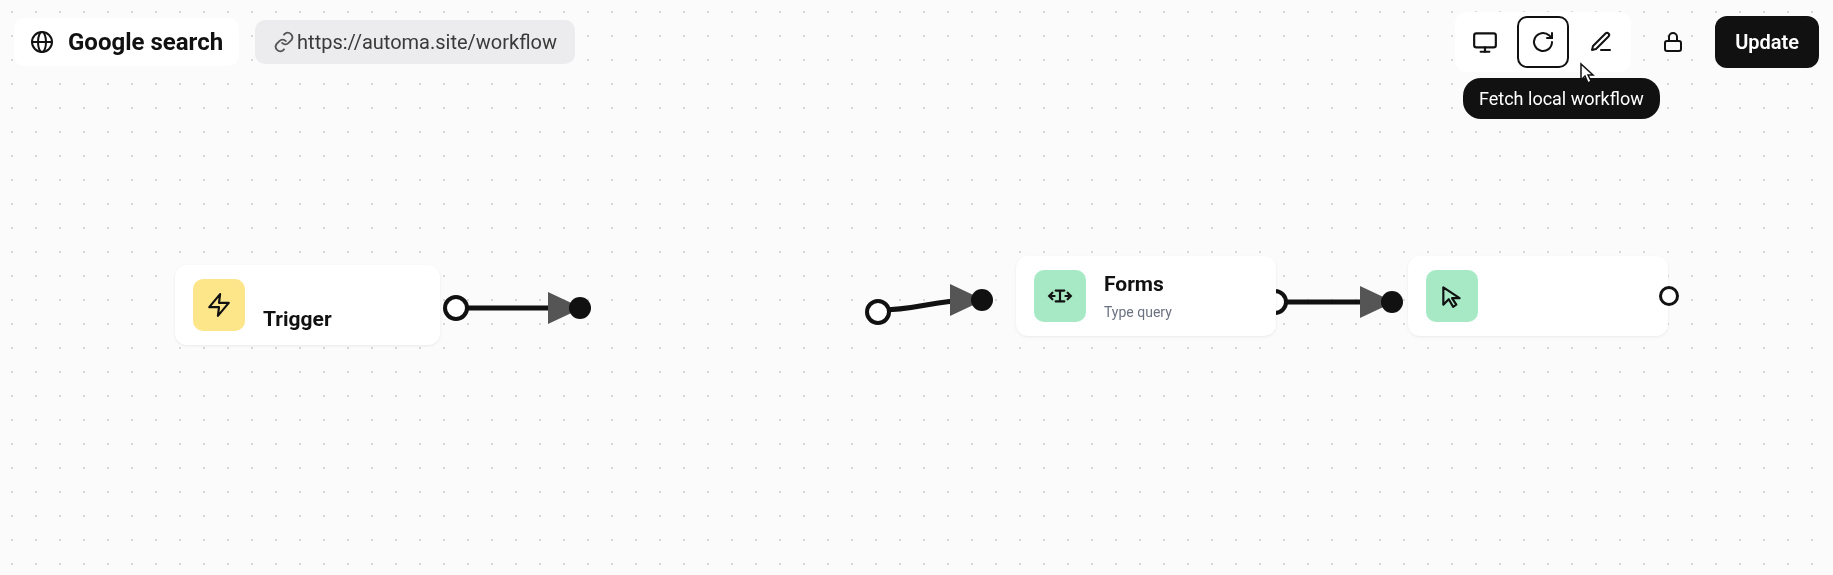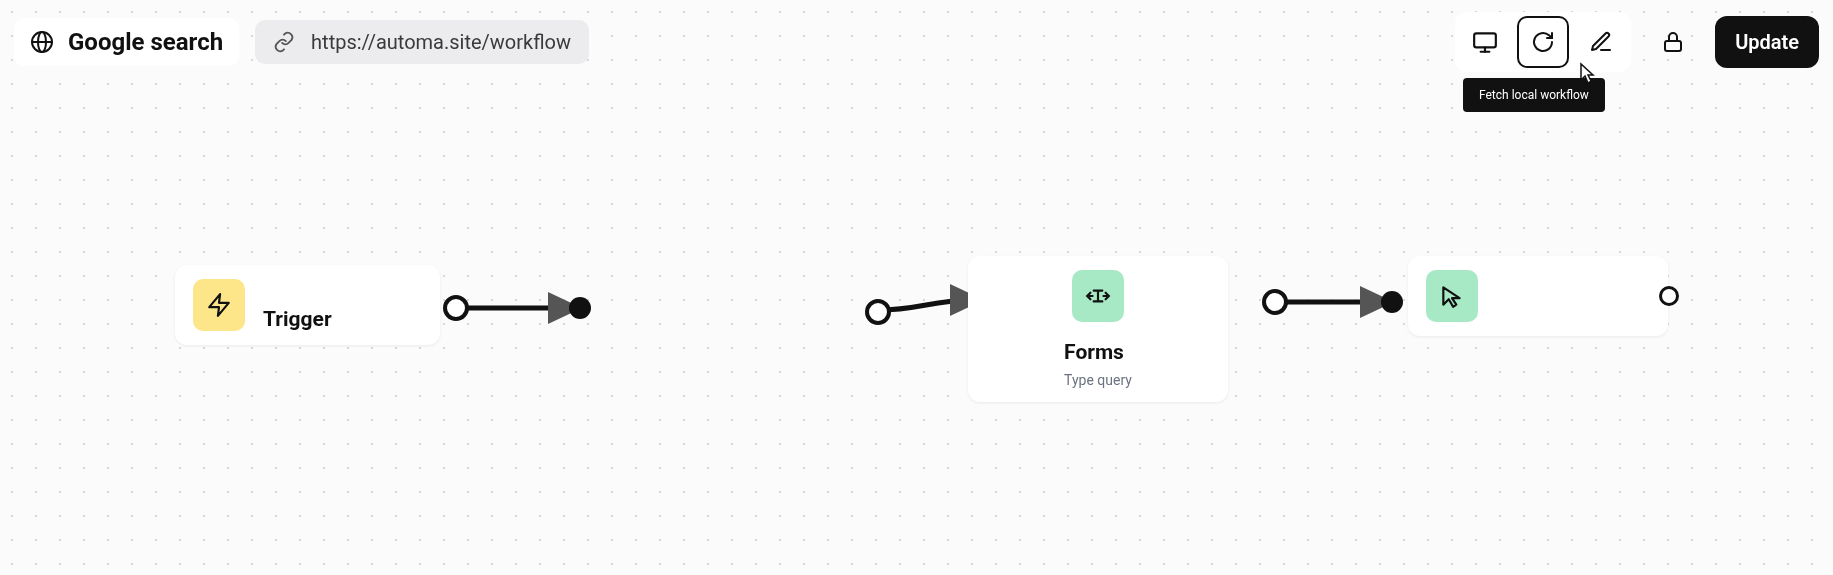--- a/index.html
+++ b/index.html
@@ -35,21 +35,21 @@
     font-weight: 700;
     font-size: 24px;
     color: #111;
   }
   .url-pill {
     background: #ececee;
     border-radius: 10px;
     padding: 10px 18px;
     display: flex;
     align-items: center;
-    gap: 16px;
+    gap: 2px;
     font-size: 20px;
     color: #3a3a3a;
   }
   .spacer { flex: 1; }
   .icon-btn {
     width: 52px;
     height: 52px;
     border-radius: 10px;
     display: flex;
     align-items: center;
@@ -75,23 +75,23 @@
     padding: 4px;
     gap: 6px;
   }
   .btn-group .icon-btn { background: transparent; }
 
   .tooltip {
     position: absolute;
     top: 78px;
     background: #111;
     color: #fff;
-    font-size: 12px;
+    font-size: 18px;
     padding: 10px 16px;
-    border-radius: 4px;
+    border-radius: 18px;
     white-space: nowrap;
   }
 
   
   .canvas { position: absolute; inset: 0; }
   .node {
     position: absolute;
     background: #fff;
     border-radius: 12px;
     box-shadow: 0 1px 3px rgba(0,0,0,0.07);
@@ -177,21 +177,21 @@
       <svg width="26" height="26" viewBox="0 0 24 24" fill="none" stroke="#111" stroke-width="2" stroke-linejoin="round" stroke-linecap="round">
           <polygon points="13 2 3 14 12 14 11 22 21 10 12 10 13 2"></polygon>
         </svg>
     </div>
     <div class="node-text">
       <span class="node-title">Trigger</span>
     </div>
   </div>
 
 
-  <div class="node" style="left:968px; top:256px; width:260px;flex-direction:column;">
+  <div class="node" style="left:1016px; top:256px; width:260px;">
     <div class="node-icon ic-green">
       <svg width="26" height="26" viewBox="0 0 24 24" fill="none" stroke="#111" stroke-width="2" stroke-linecap="round">
           <path d="M7 12 L4 12"></path>
           <path d="M20 12 L17 12"></path>
           <path d="M8 7 L12 7 M12 7 L12 17 M8 17 L12 17 M12 7 L16 7 M12 17 L16 17"></path>
           <path d="M5 9 L2 12 L5 15"></path>
           <path d="M19 9 L22 12 L19 15"></path>
         </svg>
     </div>
     <div class="node-text">

